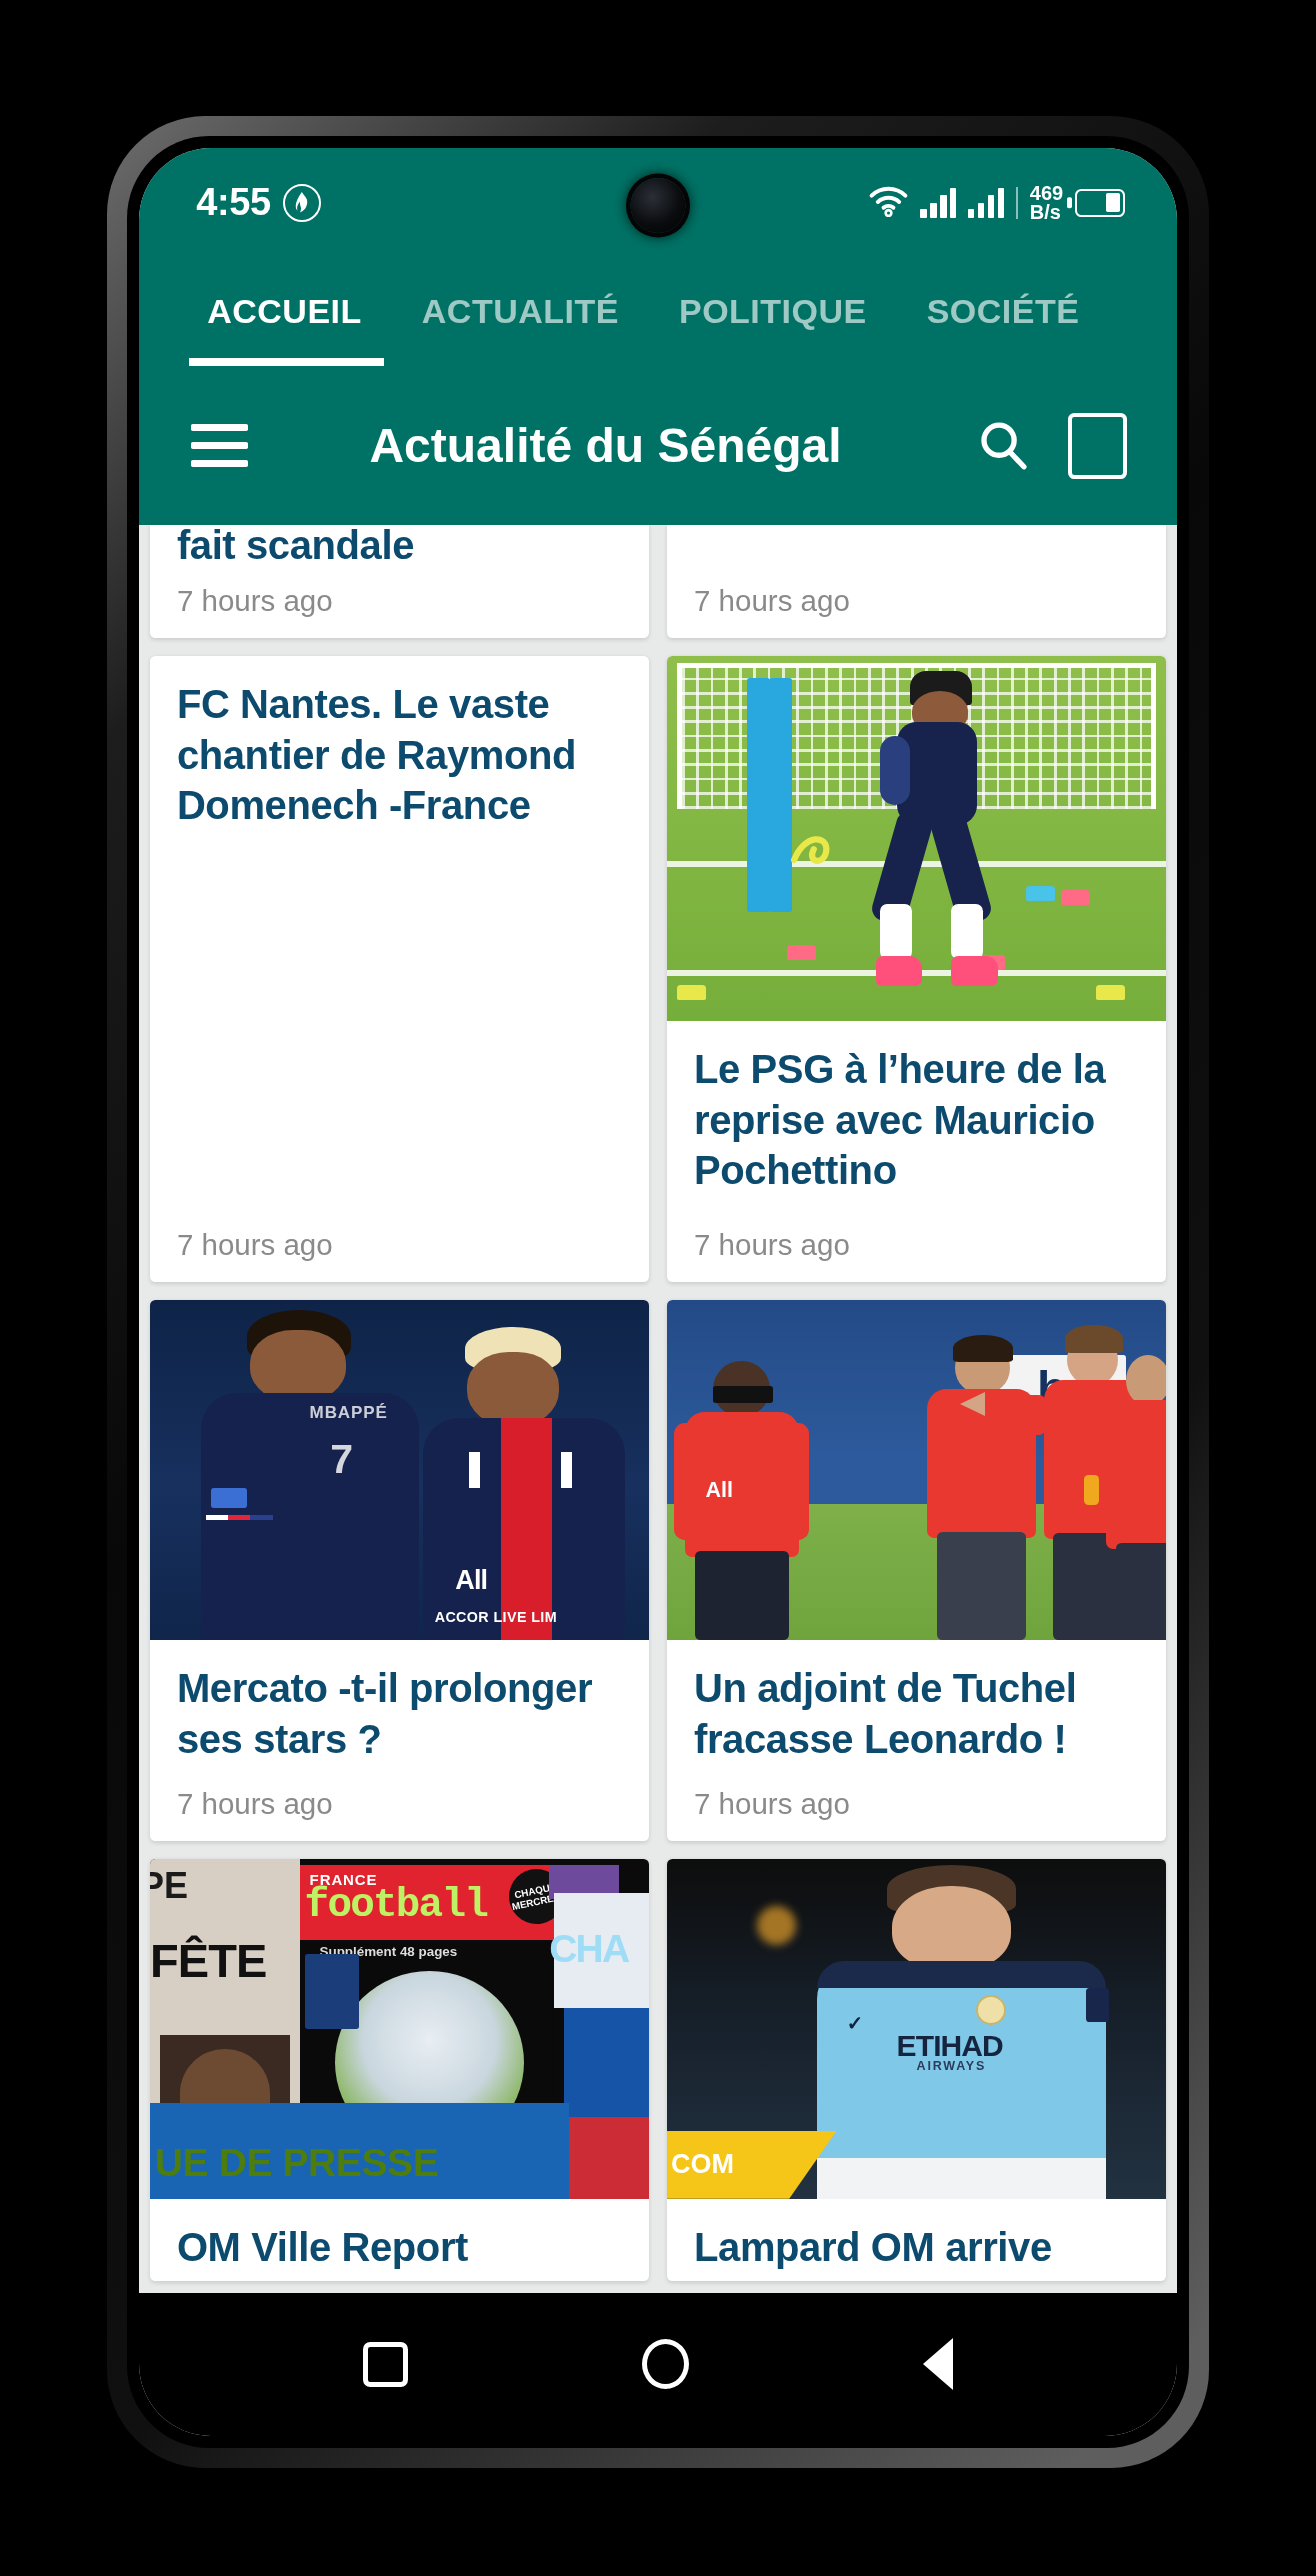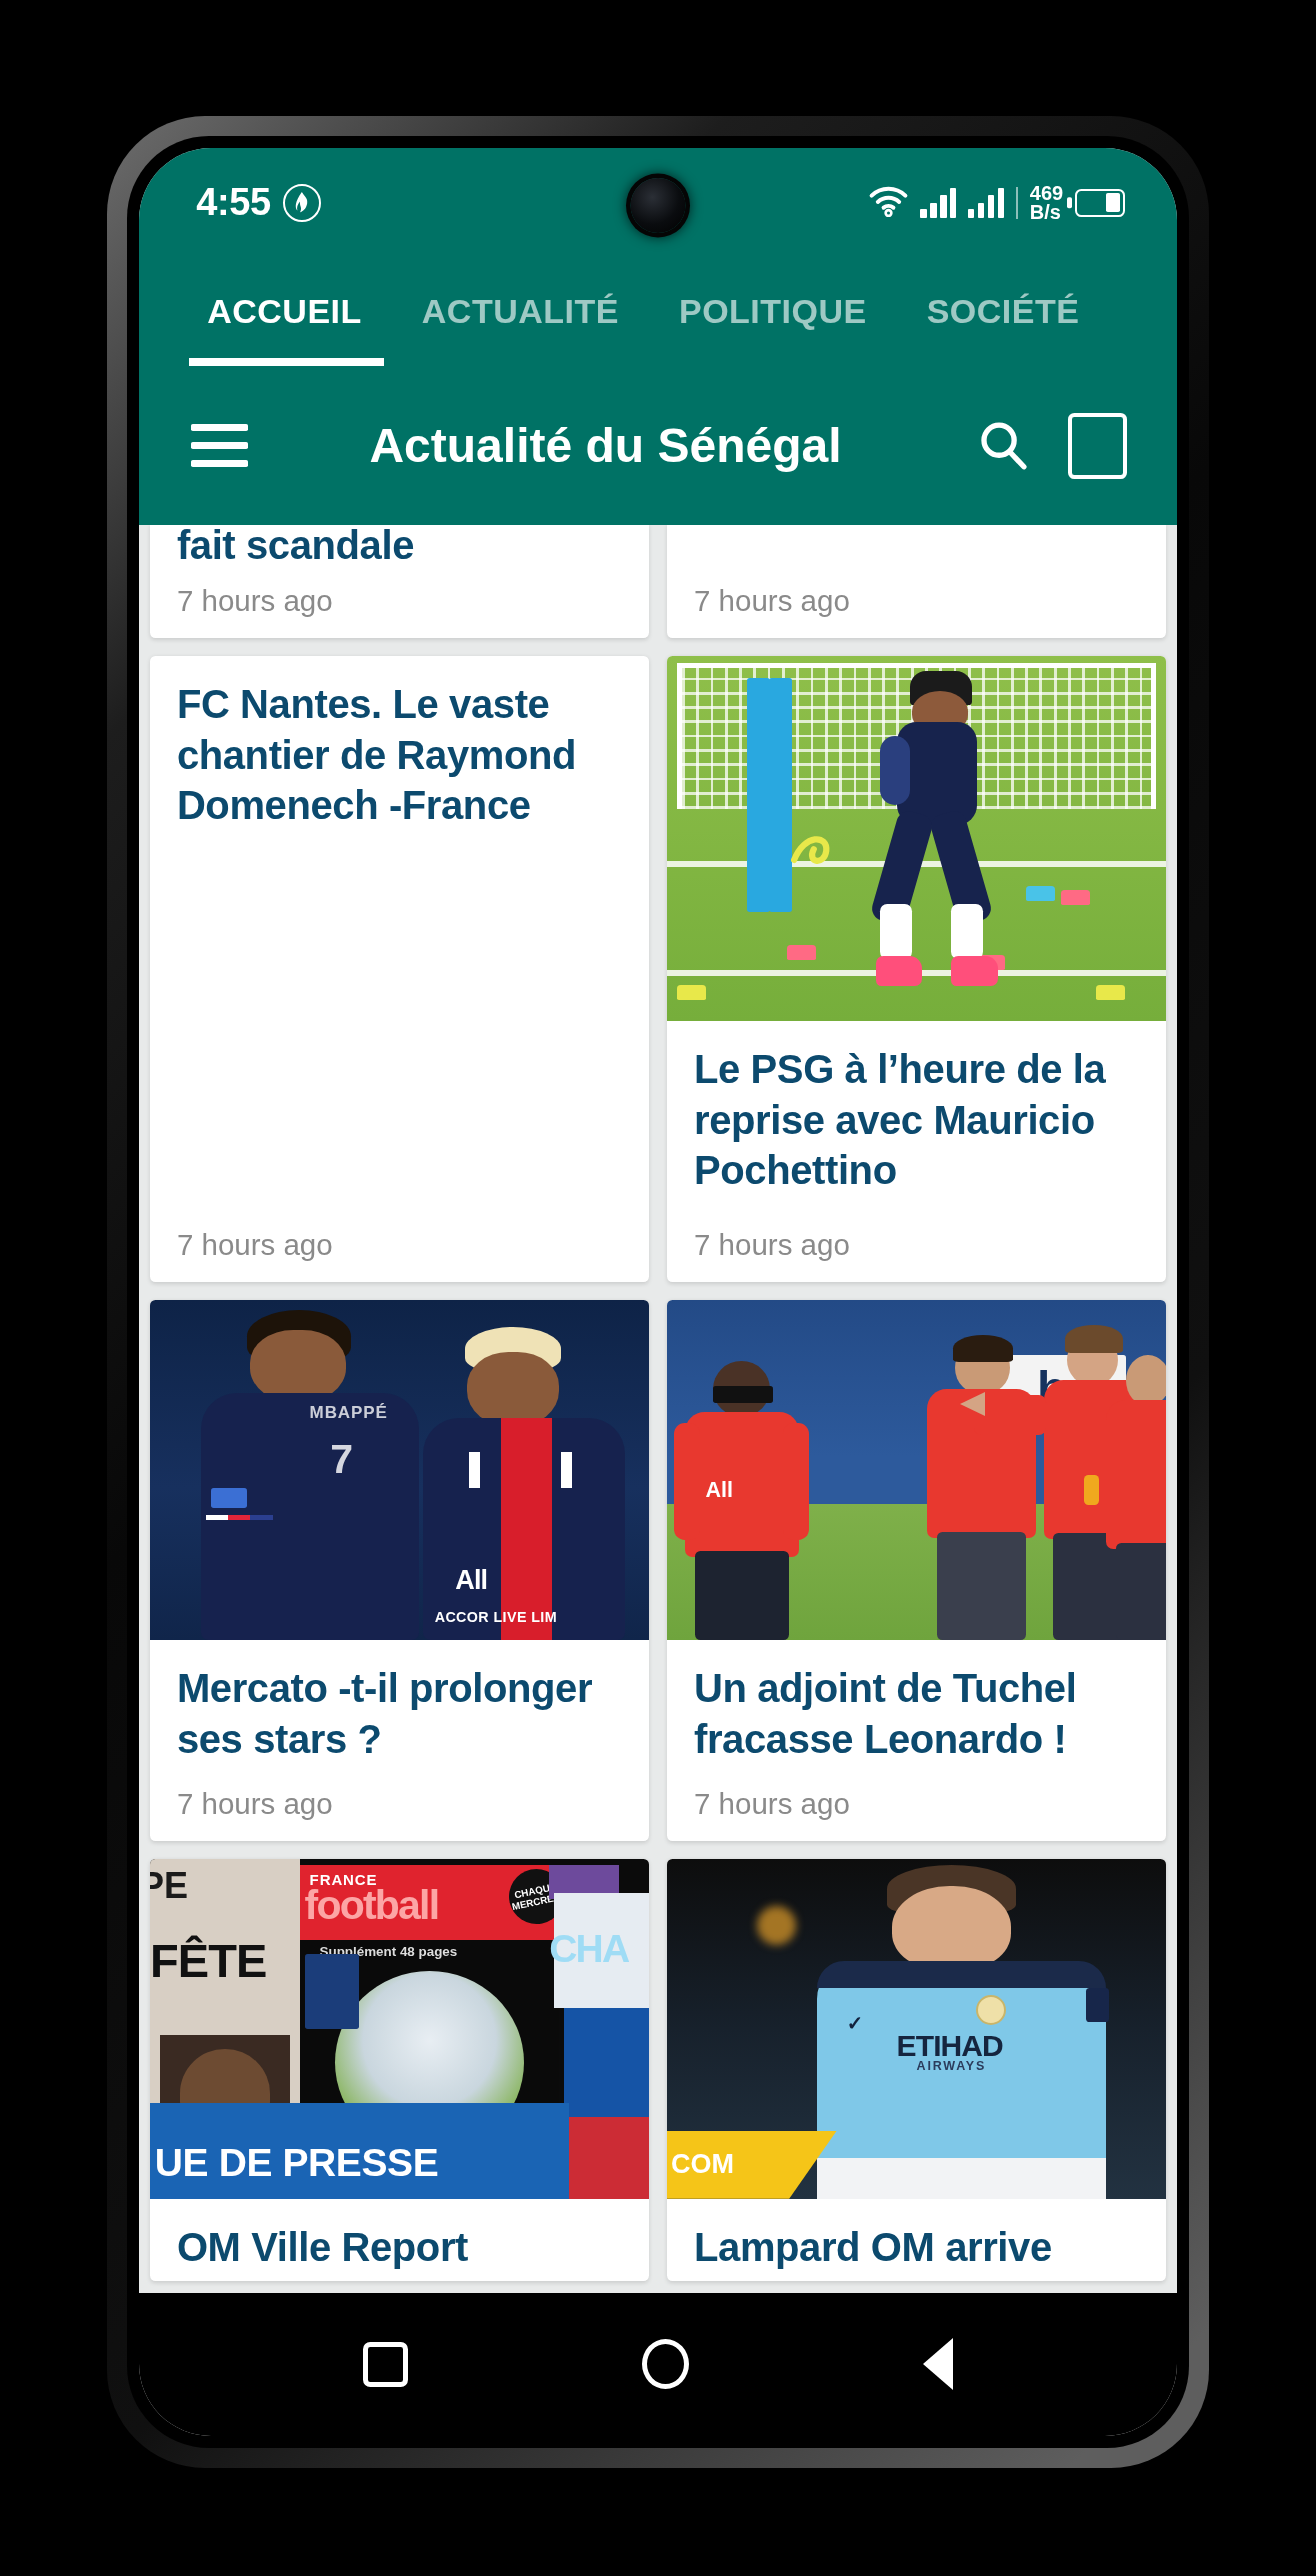--- a/index.html
+++ b/index.html
@@ -416,35 +416,35 @@
         <div class="card">
           <div class="thumb presse" style="height:340px;">
             <div class="mag-white" style="left:0;top:0;width:30%;height:100%;background:#d8cfc4;"></div>
             <div style="position:absolute;left:-2%;top:2%;font-size:36px;font-weight:800;color:#1b1b1b;">PE</div>
             <div style="position:absolute;left:0;top:22%;font-size:47px;font-weight:800;color:#111;letter-spacing:-0.9px;">FÊTE</div>
             <div style="position:absolute;left:2%;top:52%;width:26%;height:46%;background:#3a2a22;"></div>
             <div style="position:absolute;left:6%;top:56%;width:18%;height:26%;background:#6d4b32;border-radius:50% 50% 40% 40%;"></div>
 
             <div class="mag-red" style="left:30%;top:2%;width:52%;height:22%;"></div>
             <div style="position:absolute;left:32%;top:3.5%;font-size:15px;font-weight:800;color:#fff;letter-spacing:0.9px;">FRANCE</div>
-            <div style="position:absolute;left:31%;top:7%;font-size:41px;font-weight:800;color:#fca5a5;letter-spacing:-1.8px;font-family:Liberation Sans, sans-serif;">football</div>
+            <div style="position:absolute;left:31%;top:7%;font-size:41px;font-weight:800;color:#bef264;letter-spacing:-1.8px;font-family:Liberation Mono, monospace;">football</div>
             <div style="position:absolute;left:72%;top:3%;width:55px;height:55px;border-radius:50%;background:#111;color:#fff;font-size:9.8px;font-weight:700;display:flex;align-items:center;justify-content:center;text-align:center;line-height:1.1;transform:rotate(-12deg);">CHAQUE<br>MERCREDI</div>
             <div style="position:absolute;left:30%;top:24%;width:52%;height:76%;background:#0a0a0a;"></div>
             <div style="position:absolute;left:34%;top:25%;font-size:13.4px;font-weight:700;color:#ddd;">Supplément 48 pages</div>
             <div class="ball-dome" style="left:37%;top:33%;width:38%;height:54%;"></div>
             <div style="position:absolute;left:31%;top:28%;width:11%;height:22%;background:#1b3d7a;border-radius:2.7px;"></div>
 
             <div class="mag-purple" style="left:80%;top:2%;width:14%;height:10%;"></div>
             <div class="mag-white" style="left:81%;top:10%;width:19%;height:34%;background:#e6ecf2;"></div>
             <div style="position:absolute;left:80%;top:20%;font-size:39px;font-weight:800;color:#9fdcf5;letter-spacing:-1.8px;">CHA</div>
             <div style="position:absolute;left:83%;top:44%;width:17%;height:32%;background:#1554a6;"></div>
             <div style="position:absolute;left:84%;top:76%;width:16%;height:24%;background:#cc2c35;"></div>
 
             <div class="mag-band" style="left:0;bottom:0;width:84%;height:28%;"></div>
-            <div style="position:absolute;left:1%;bottom:4%;font-size:39px;font-weight:800;color:#ffffff;letter-spacing:-0.4px;">UE DE PRESSE</div>
+            <div style="position:absolute;left:1%;bottom:4%;font-size:39px;font-weight:800;color:#4d7c0f;letter-spacing:-0.4px;">UE DE PRESSE</div>
           </div>
           <div class="card-body" style="padding-bottom:9px;">
             <div class="card-title">OM Ville Report</div>
           </div>
         </div>
 
         <div class="card">
           <div class="thumb lampard" style="height:340px;">
             <div style="position:absolute;left:18%;top:14%;width:39px;height:39px;border-radius:50%;background:rgba(214,150,40,.75);filter:blur(4.5px);"></div>
             <div class="hairl" style="left:44%;top:2%;width:26%;height:14%;"></div>

